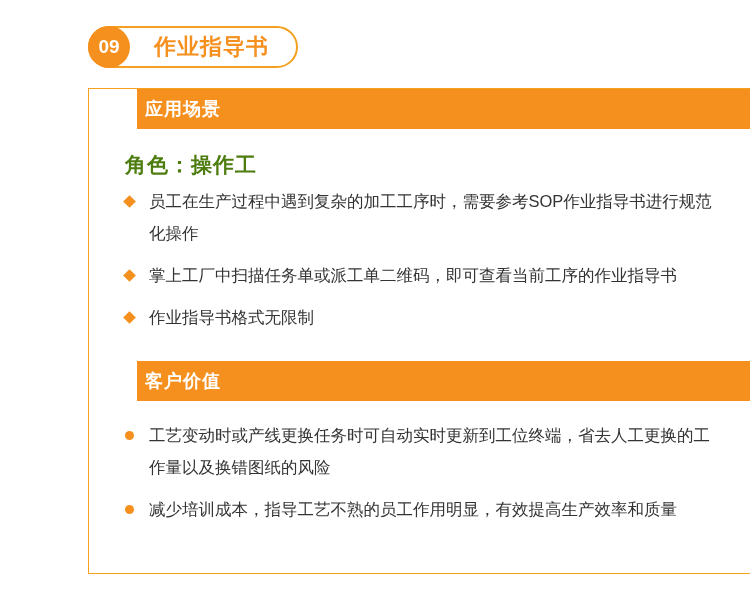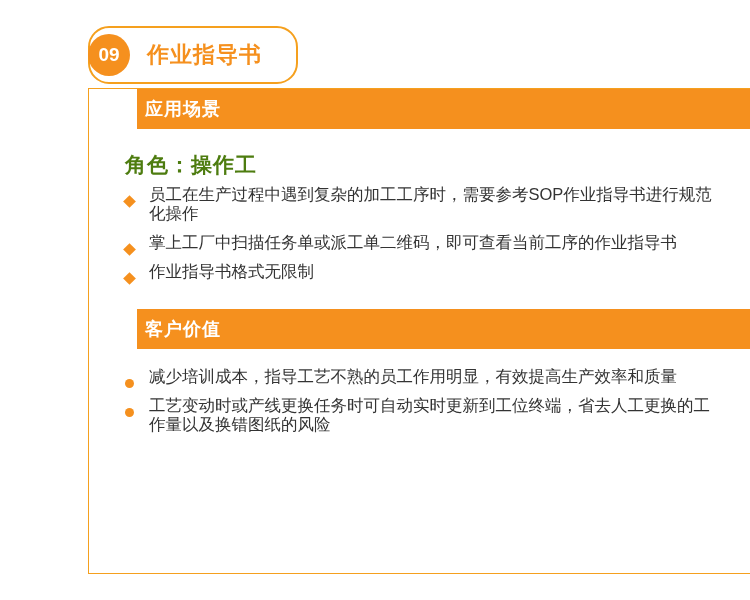--- a/index.html
+++ b/index.html
@@ -18,21 +18,21 @@
     width: 750px;
     height: 600px;
     overflow: hidden;
   }
 
   
   .title-pill {
     position: absolute;
     left: 88px;
     top: 26px;
-    height: 58px;
+    height: 42px;
     min-width: 210px;
     box-sizing: border-box;
     border: 2px solid #f5a01e;
     border-radius: 21px;
     display: flex;
     align-items: center;
     padding-right: 22px;
     background: #ffffff;
   }
   .title-num {
@@ -43,21 +43,21 @@
     background: #f5901e;
     color: #ffffff;
     font-size: 19px;
     font-weight: bold;
     display: flex;
     align-items: center;
     justify-content: center;
     flex: 0 0 auto;
   }
   .title-text {
-    margin-left: 17px;
+    margin-left: 24px;
     font-size: 22px;
     font-weight: bold;
     color: #f5901e;
     letter-spacing: 1px;
     white-space: nowrap;
   }
 
   
   .card {
     position: absolute;
@@ -105,21 +105,21 @@
   .bullets {
     list-style: none;
     margin: 0;
     padding: 0 26px 0 34px;
   }
   .bullets li {
     position: relative;
     padding-left: 26px;
     margin-bottom: 10px;
     font-size: 16.5px;
-    line-height: 19px;
+    line-height: 32px;
     color: #333333;
   }
   .bullets.diamond li::before {
     content: "";
     position: absolute;
     left: 2px;
     top: 12px;
     width: 9px;
     height: 9px;
     background: #f5901e;
@@ -172,19 +172,19 @@
       </ul>
     </div>
 
     <div class="section-head second">
       <div class="notch"></div>
       <div class="section-title">客户价值</div>
     </div>
 
     <div class="value-body">
       <ul class="bullets dot">
+        <li>工艺变动时或产线更换任务时可自动实时更新到工位终端，省去人工更换的工作量以及换错图纸的风险</li>
         <li>减少培训成本，指导工艺不熟的员工作用明显，有效提高生产效率和质量</li>
-        <li>工艺变动时或产线更换任务时可自动实时更新到工位终端，省去人工更换的工作量以及换错图纸的风险</li>
       </ul>
     </div>
 
   </div>
 </div>
 
 </body></html>

